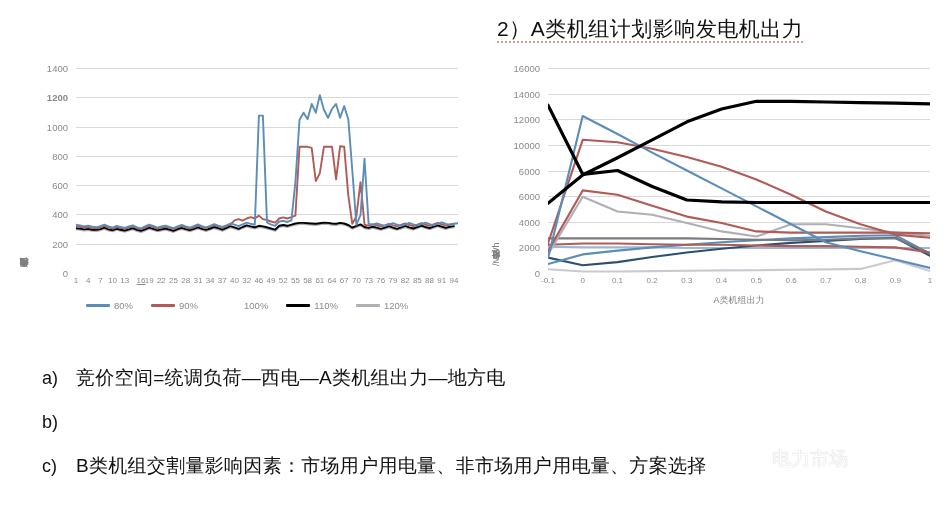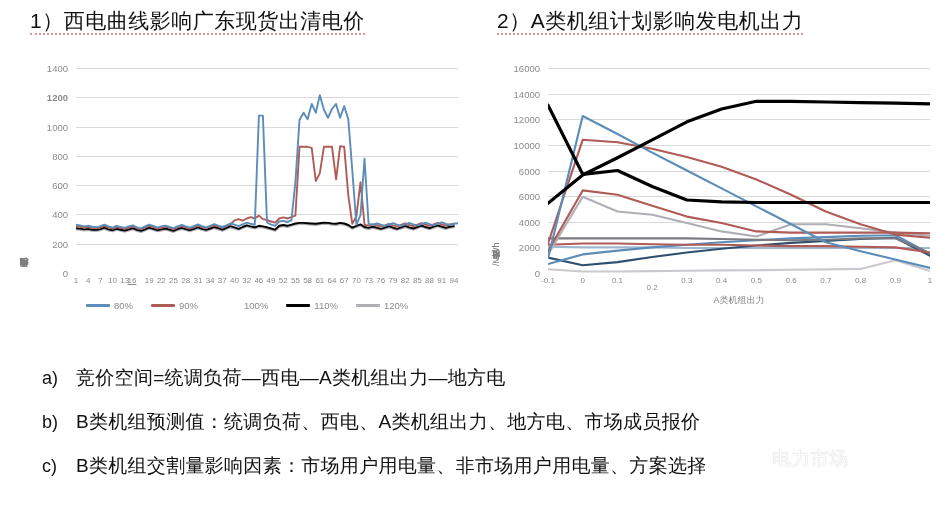--- a/index.html
+++ b/index.html
@@ -9,21 +9,21 @@
     color:#1a1a1a;overflow:hidden;position:relative;
   }
   .slide{position:relative;width:952px;height:509px;}
 
   
   .title{
     position:absolute;font-size:21px;line-height:26px;color:#111;
     white-space:nowrap;letter-spacing:.5px;
   }
   #title-left{left:30px;top:8px;}
-  #title-right{left:497px;top:8px;}
+  #title-right{left:497px;top:16px;}
   .title .squig{
     border-bottom:2px dotted rgba(200,60,60,.55);
     padding-bottom:1px;
   }
 
   
   .chart{position:absolute;background:#fff;}
   #chart-left{left:10px;top:46px;width:462px;height:288px;}
   #chart-right{left:482px;top:46px;width:462px;height:288px;}
   .ytitle{
@@ -71,23 +71,20 @@
     text-shadow:0 0 1px rgba(120,120,120,.55);
     pointer-events:none;
   }
   .wm-logo{width:26px;height:26px;flex:0 0 26px;}
 </style>
 </head>
 <body>
 
 <div class="slide">
 
-  <div class="title" id="title-left">
-    <span class="squig">1）西电曲线影响广东现货出清电价</span>
-  </div>
   <div class="title" id="title-right">
     <span class="squig">2）A类机组计划影响发电机出力</span>
   </div>
 
   <div class="chart" id="chart-left">
     <div class="ytitle" id="ytitle-left">发电侧加权平均价格</div>
     <div class="ylabels" id="ylabels-left" style="left:14px;top:22px;height:205px;">
         <div class="ylab" style="top: 205px;">0</div>
         <div class="ylab" style="top: 175.714px;">200</div>
         <div class="ylab" style="top: 146.429px;">400</div>
@@ -111,21 +108,21 @@
           <polyline fill="none" stroke="#B05B56" stroke-width="1.9" stroke-linejoin="round" stroke-linecap="round" points="0.0,158.1 4.1,158.7 8.1,159.6 12.2,159.0 16.3,159.9 20.3,160.2 24.4,159.3 28.4,157.8 32.5,159.6 36.6,160.5 40.6,159.0 44.7,159.9 48.8,160.8 52.8,159.6 56.9,158.4 61.0,160.2 65.0,161.1 69.1,159.6 73.1,157.8 77.2,159.0 81.3,160.5 85.3,159.6 89.4,158.7 93.5,159.9 97.5,161.1 101.6,159.3 105.7,158.1 109.7,159.3 113.8,160.5 117.9,159.0 121.9,157.6 126.0,159.0 130.0,160.2 134.1,158.7 138.2,157.3 142.2,158.4 146.3,159.9 150.4,158.1 154.4,156.4 158.5,152.3 162.6,151.1 166.6,152.6 170.7,150.5 174.7,149.1 178.8,150.5 182.9,147.6 186.9,151.1 191.0,152.0 195.1,153.5 199.1,154.6 203.2,150.5 207.3,149.4 211.3,150.5 215.4,149.1 219.4,147.6 223.5,78.8 227.6,78.8 231.6,78.8 235.7,79.8 239.8,113.0 243.8,105.4 247.9,78.8 252.0,78.8 256.0,78.8 260.1,111.3 264.1,78.3 268.2,78.8 272.3,127.4 276.3,155.9 280.4,148.2 284.5,114.2 288.5,156.7 292.6,157.6 296.7,156.4 300.7,157.3 304.8,158.4 308.9,157.3 312.9,155.8 317.0,157.3 321.0,158.4 325.1,157.0 329.2,155.5 333.2,157.0 337.3,158.1 341.4,156.7 345.4,155.2 349.5,156.7 353.6,157.8 357.6,156.4 361.7,154.9 365.7,156.4 369.8,157.6 373.9,156.4 377.9,155.8"></polyline>
           <polyline fill="none" stroke="#5B8DB8" stroke-width="1.9" stroke-linejoin="round" stroke-linecap="round" points="0.0,156.7 4.1,157.4 8.1,158.4 12.2,157.8 16.3,158.7 20.3,159.3 24.4,158.1 28.4,156.7 32.5,158.4 36.6,159.6 40.6,157.8 44.7,158.9 48.8,159.9 52.8,158.4 56.9,157.3 61.0,159.3 65.0,160.3 69.1,158.4 73.1,156.7 77.2,157.8 81.3,159.6 85.3,158.4 89.4,157.6 93.5,159.0 97.5,160.2 101.6,158.4 105.7,157.0 109.7,158.4 113.8,159.6 117.9,158.1 121.9,156.4 126.0,158.1 130.0,159.3 134.1,157.8 138.2,156.1 142.2,157.6 146.3,159.0 150.4,157.3 154.4,155.5 158.5,156.7 162.6,158.1 166.6,156.4 170.7,154.6 174.7,155.8 178.8,156.7 182.9,47.6 186.9,47.6 191.0,154.5 195.1,156.7 199.1,157.8 203.2,153.5 207.3,152.9 211.3,154.0 215.4,152.3 219.4,114.2 223.5,52.0 227.6,44.7 231.6,51.3 235.7,35.9 239.8,44.7 243.8,27.1 247.9,41.7 252.0,49.8 256.0,41.0 260.1,35.9 264.1,49.8 268.2,38.1 272.3,51.3 276.3,102.5 280.4,156.7 284.5,147.2 288.5,90.8 292.6,155.9 296.7,156.7 300.7,155.5 304.8,156.7 308.9,157.8 312.9,156.7 317.0,155.2 321.0,156.7 325.1,157.8 329.2,156.4 333.2,154.9 337.3,156.4 341.4,157.6 345.4,156.1 349.5,154.6 353.6,156.1 357.6,157.3 361.7,155.8 365.7,154.3 369.8,155.8 373.9,157.0 377.9,155.8 382.0,155.2"></polyline>
         </svg>
       </div>
     <div class="xlabels" id="xlabels-left" style="left:66px;top:230px;width:382px;height:14px;">
         <div class="xlab" style="left: 0px; top: 0px;">1</div>
         <div class="xlab" style="left: 12.1915px; top: 0px;">4</div>
         <div class="xlab" style="left: 24.383px; top: 0px;">7</div>
         <div class="xlab" style="left: 36.5745px; top: 0px;">10</div>
         <div class="xlab" style="left: 48.766px; top: 0px;">13</div>
-        <div class="xlab" style="left: 56px; top: 0px; text-decoration: underline;">16</div>
+        <div class="xlab" style="left: 65px; top: 0px; text-decoration: underline;">16</div>
         <div class="xlab" style="left: 73.1489px; top: 0px;">19</div>
         <div class="xlab" style="left: 85.3404px; top: 0px;">22</div>
         <div class="xlab" style="left: 97.5319px; top: 0px;">25</div>
         <div class="xlab" style="left: 109.723px; top: 0px; text-align: center;">28</div>
         <div class="xlab" style="left: 121.915px; top: 0px;">31</div>
         <div class="xlab" style="left: 134.106px; top: 0px;">34</div>
         <div class="xlab" style="left: 146.298px; top: 0px;">37</div>
         <div class="xlab" style="left: 158.489px; top: 0px; text-align: right;">40</div>
         <div class="xlab" style="left: 170.681px; top: 0px;">32</div>
         <div class="xlab" style="left: 182.872px; top: 0px;">46</div>
@@ -204,41 +201,40 @@
           <polyline fill="none" stroke="#B05B56" stroke-width="2.1" stroke-linejoin="round" stroke-linecap="round" points="0.0,175.5 34.7,71.8 69.5,74.3 104.2,80.7 138.9,89.0 173.6,98.7 208.4,111.5 243.1,126.8 277.8,143.5 312.5,156.3 347.3,166.6 382.0,169.8"></polyline>
           <polyline fill="none" stroke="#5B8DB8" stroke-width="2.1" stroke-linejoin="round" stroke-linecap="round" points="0.0,190.3 34.7,48.0 69.5,66.0 104.2,84.6 138.9,102.5 173.6,120.4 208.4,138.4 243.1,156.3 277.8,174.3 312.5,183.2 347.3,191.5 382.0,199.9"></polyline>
           <polyline fill="none" stroke="#000000" stroke-width="3.2" stroke-linejoin="round" stroke-linecap="round" points="0.0,135.2 34.7,107.0 69.5,89.7 104.2,71.8 138.9,53.8 173.6,41.0 208.4,33.3 243.1,33.3 277.8,34.0 312.5,34.6 347.3,35.2 382.0,35.9"></polyline>
           <polyline fill="none" stroke="#000000" stroke-width="3.2" stroke-linejoin="round" stroke-linecap="round" points="0.0,37.2 34.7,106.3 69.5,102.5 104.2,118.5 138.9,132.0 173.6,133.9 208.4,134.5 243.1,134.5 277.8,134.5 312.5,134.5 347.3,134.5 382.0,134.5"></polyline>
         </svg>
       </div>
     <div class="xlabels" id="xlabels-right" style="left:66px;top:230px;width:382px;height:14px;">
         <div class="xlab" style="left: 0px; top: 0px;">-0.1</div>
         <div class="xlab" style="left: 34.7273px; top: 0px;">0</div>
         <div class="xlab" style="left: 69.4545px; top: 0px;">0.1</div>
-        <div class="xlab" style="left: 104.182px; top: 7px;">0.2</div>
+        <div class="xlab" style="left: 104.182px; top: 0px;">0.2</div>
         <div class="xlab" style="left: 138.909px; top: 0px;">0.3</div>
         <div class="xlab" style="left: 173.636px; top: 0px;">0.4</div>
         <div class="xlab" style="left: 208.364px; top: 0px;">0.5</div>
         <div class="xlab" style="left: 243.091px; top: 0px;">0.6</div>
         <div class="xlab" style="left: 277.818px; top: 0px;">0.7</div>
         <div class="xlab" style="left: 312.545px; top: 0px;">0.8</div>
         <div class="xlab" style="left: 347.273px; top: 0px;">0.9</div>
         <div class="xlab" style="left: 382px; top: 0px;">1</div>
       </div>
     <div class="xtitle" id="xtitle-right" style="left:66px;top:248px;width:382px;">A类机组出力</div>
   </div>
 
   <div class="bullets">
     <div class="bullet">
       <span class="mark">a)</span>
       <span class="txt">竞价空间=统调负荷—西电—A类机组出力—地方电</span>
     </div>
     <div class="bullet">
       <span class="mark">b)</span>
-      <span class="txt">B类机组预测值：统调负荷、西电、A类机组出力、地方电、市场成员报价</span>
     </div>
     <div class="bullet">
       <span class="mark">c)</span>
       <span class="txt">B类机组交割量影响因素：市场用户用电量、非市场用户用电量、方案选择</span>
     </div>
   </div>
 
   <div class="watermark">
     <span class="wm-logo">
       <svg viewBox="0 0 26 26" width="26" height="26" aria-hidden="true">

